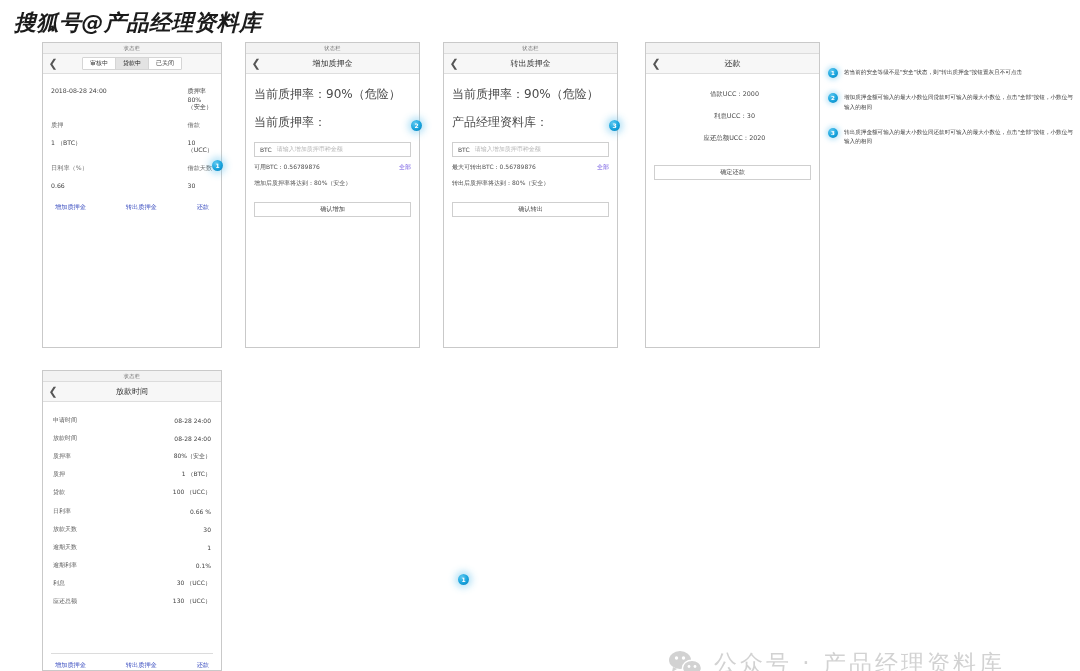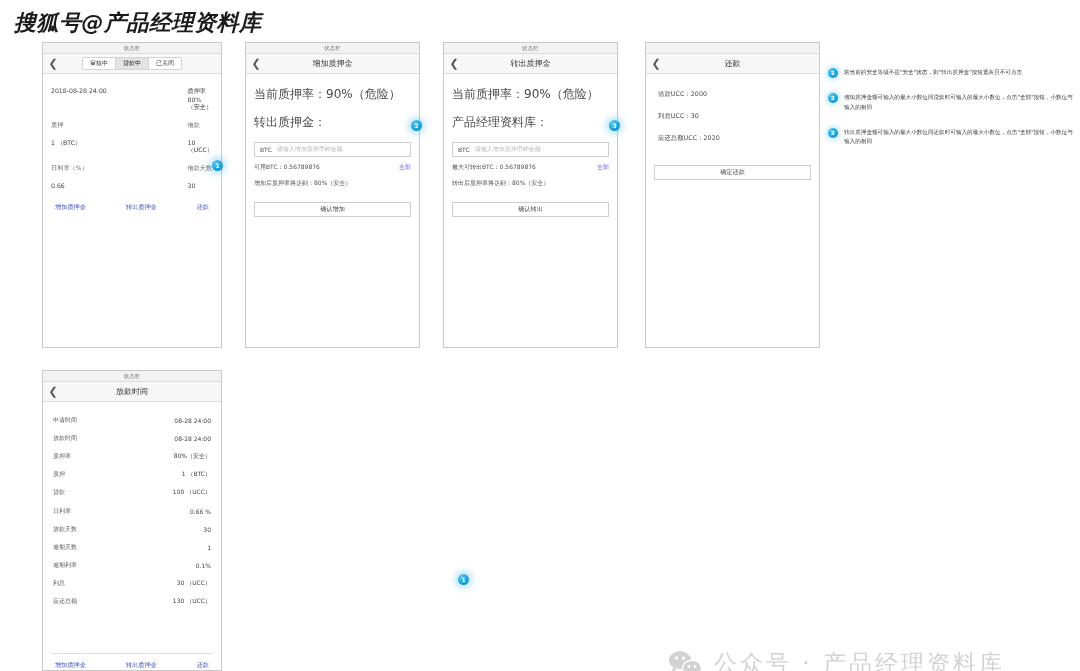--- a/index.html
+++ b/index.html
@@ -120,21 +120,21 @@
   }
   .all-link{ color:#6a4fe0; cursor:pointer; }
   .note-row{ font-size:6px; color:#4f4f4f; margin-bottom:14px; }
   .big-btn{
     height:15px; border:1px solid #cfcfcf; background:#fff;
     display:flex; align-items:center; justify-content:center;
     font-size:6.2px; color:#3f3f3f; cursor:pointer;
   }
 
   
-  .repay-wrap{ padding-top:16px; }
+  .repay-wrap{ padding-top:16px;text-align:center; }
   .repay-line{ font-size:6.4px; color:#4a4a4a; margin-bottom:13px; padding-left:4px;}
 
   
   .detail-list{ padding-top:9px; }
   .drow{
     display:flex; justify-content:space-between; align-items:center;
     font-size:6px; padding:4.6px 2px;
   }
   .dlabel{ color:#5c5c5c; }
   .dval{ color:#3f3f3f; }
@@ -213,21 +213,21 @@
   <div class="statusbar">
     <span>状态栏</span>
   </div>
   <div class="navbar">
     <div class="nav-back">❮</div>
     <div class="nav-title">增加质押金</div>
   </div>
   <div class="body-area">
     <div class="form-wrap">
       <div class="form-line">当前质押率：90%（危险）</div>
-      <div class="form-line">转出质押金：</div>
+      <div class="form-line">当前质押率：</div>
       <div class="input-row">
         <div class="tinput">
           <span class="unit">BTC</span>
           <span class="ph">请输入增加质押币种金额</span>
         </div>
       </div>
       <div class="sub-row">
         <span>可用BTC：0.56789876</span>
         <span class="all-link">全部</span>
       </div>

